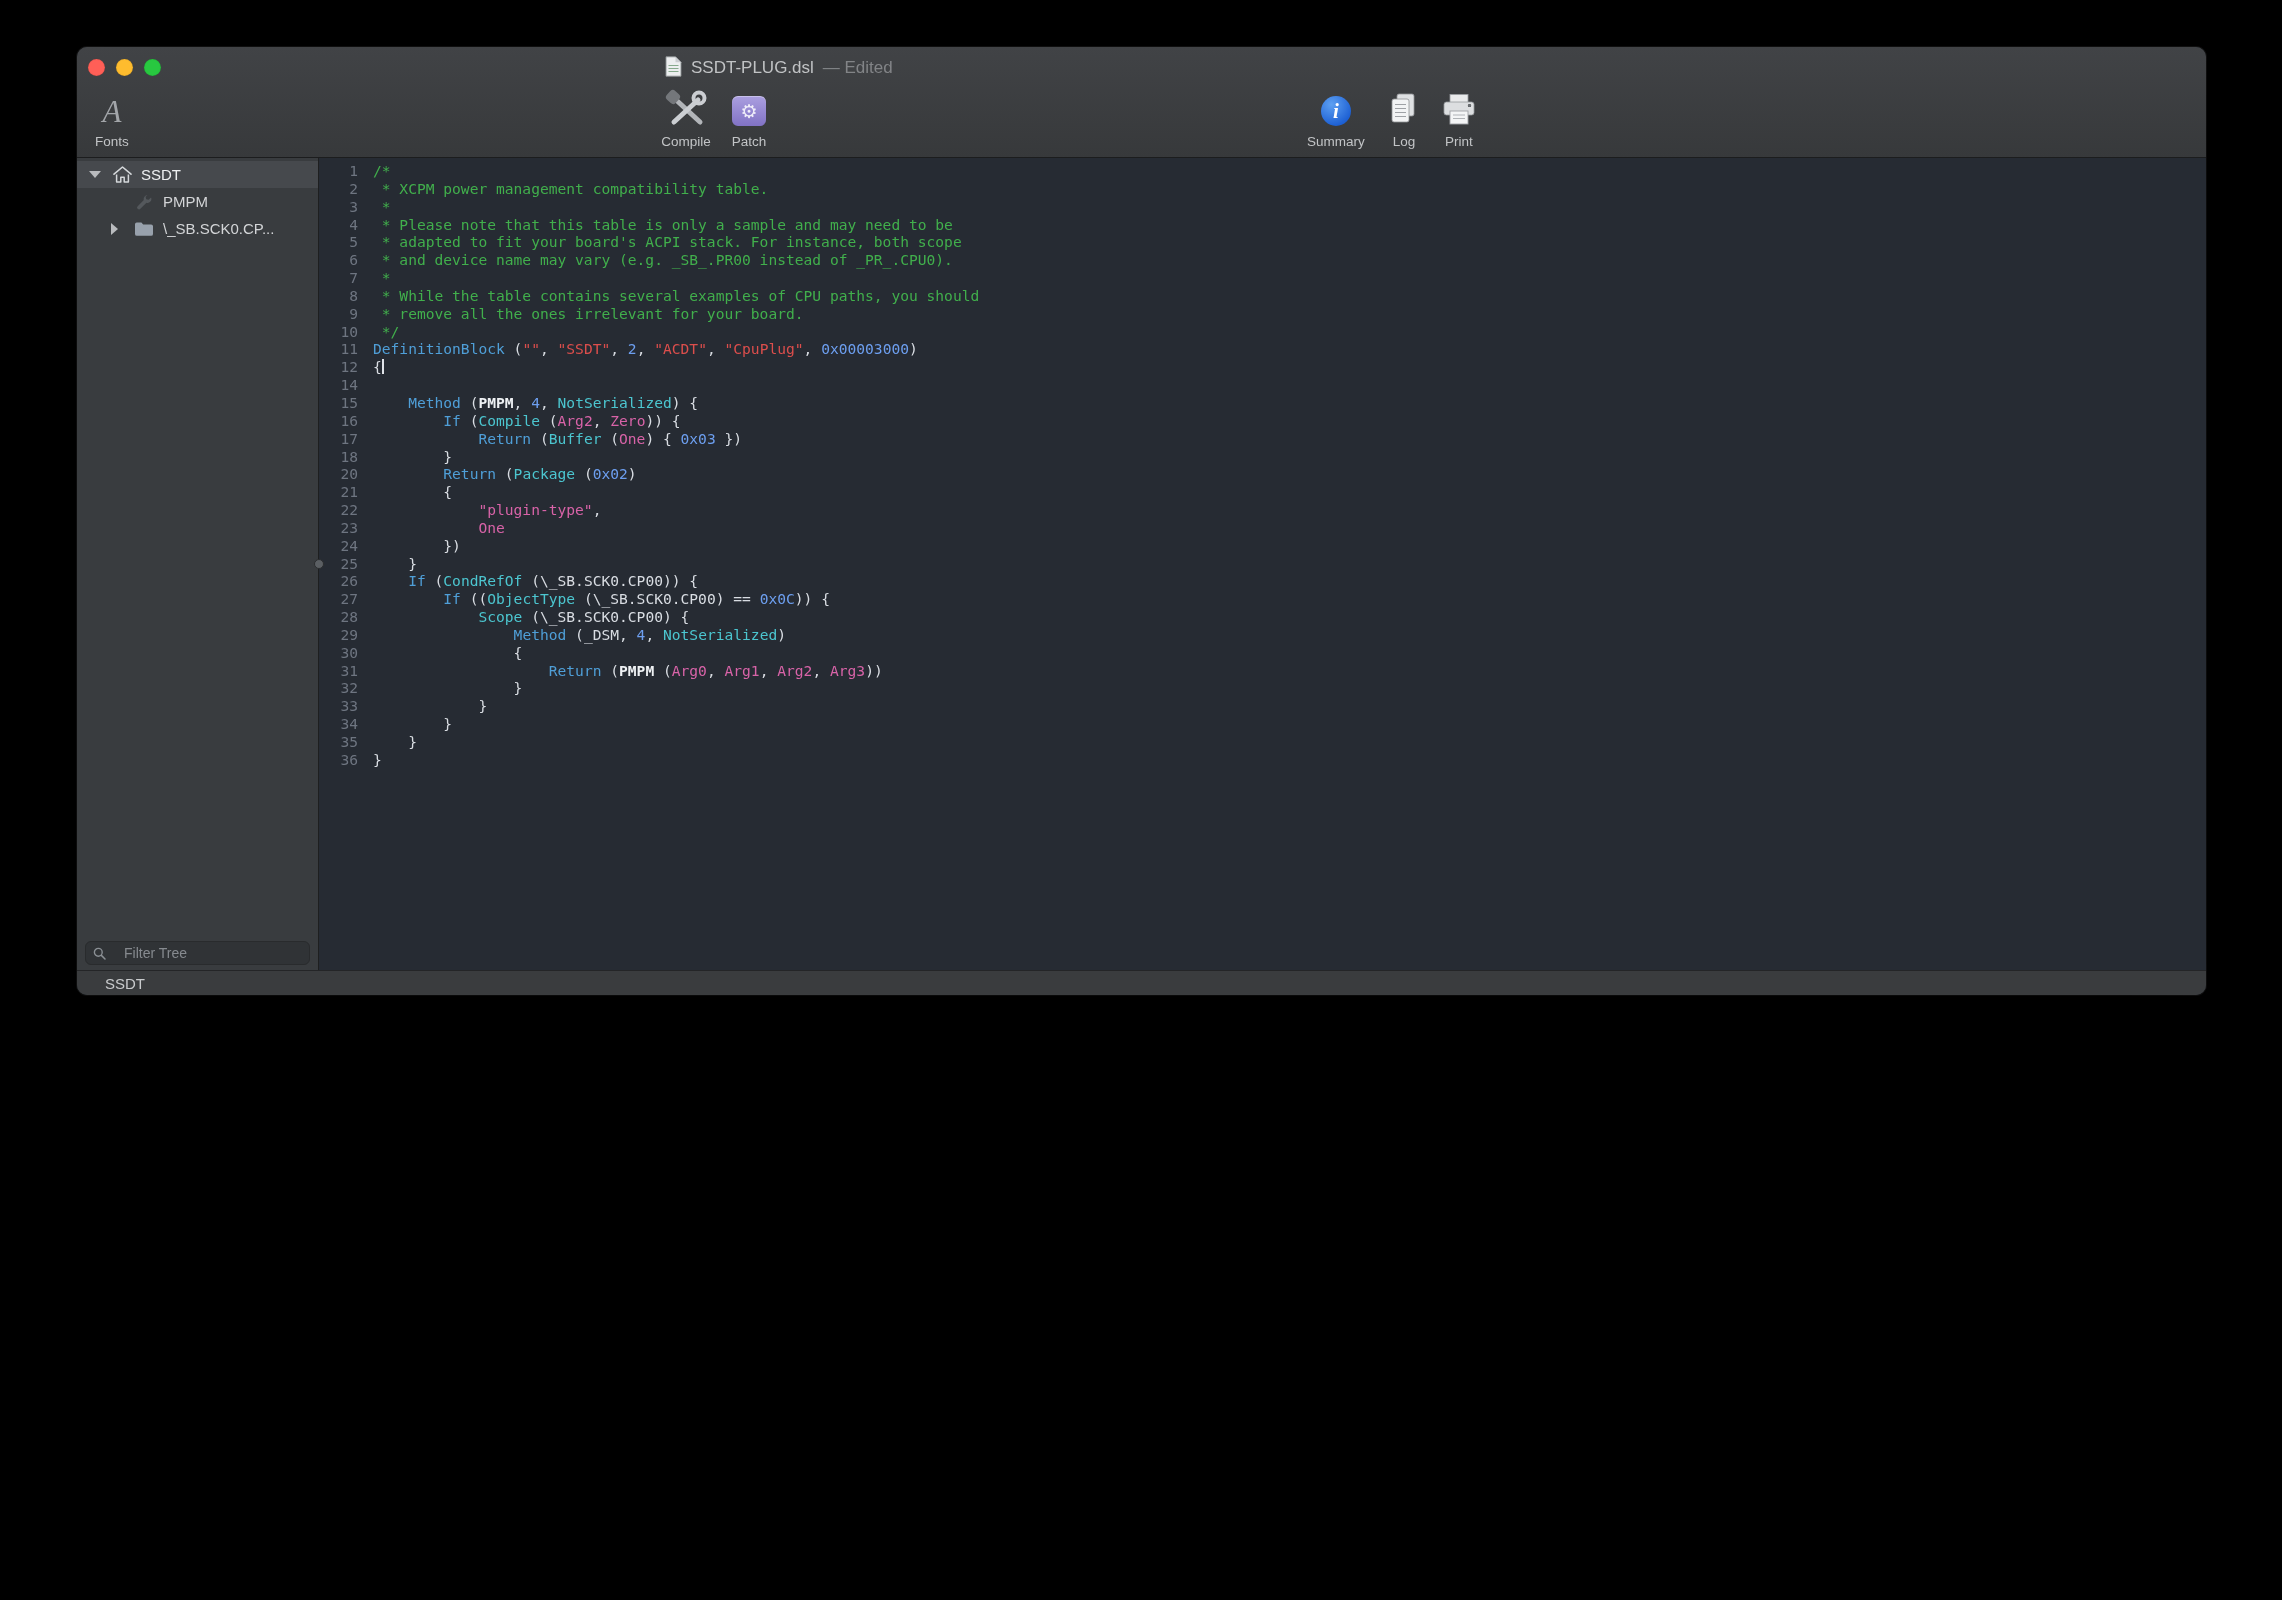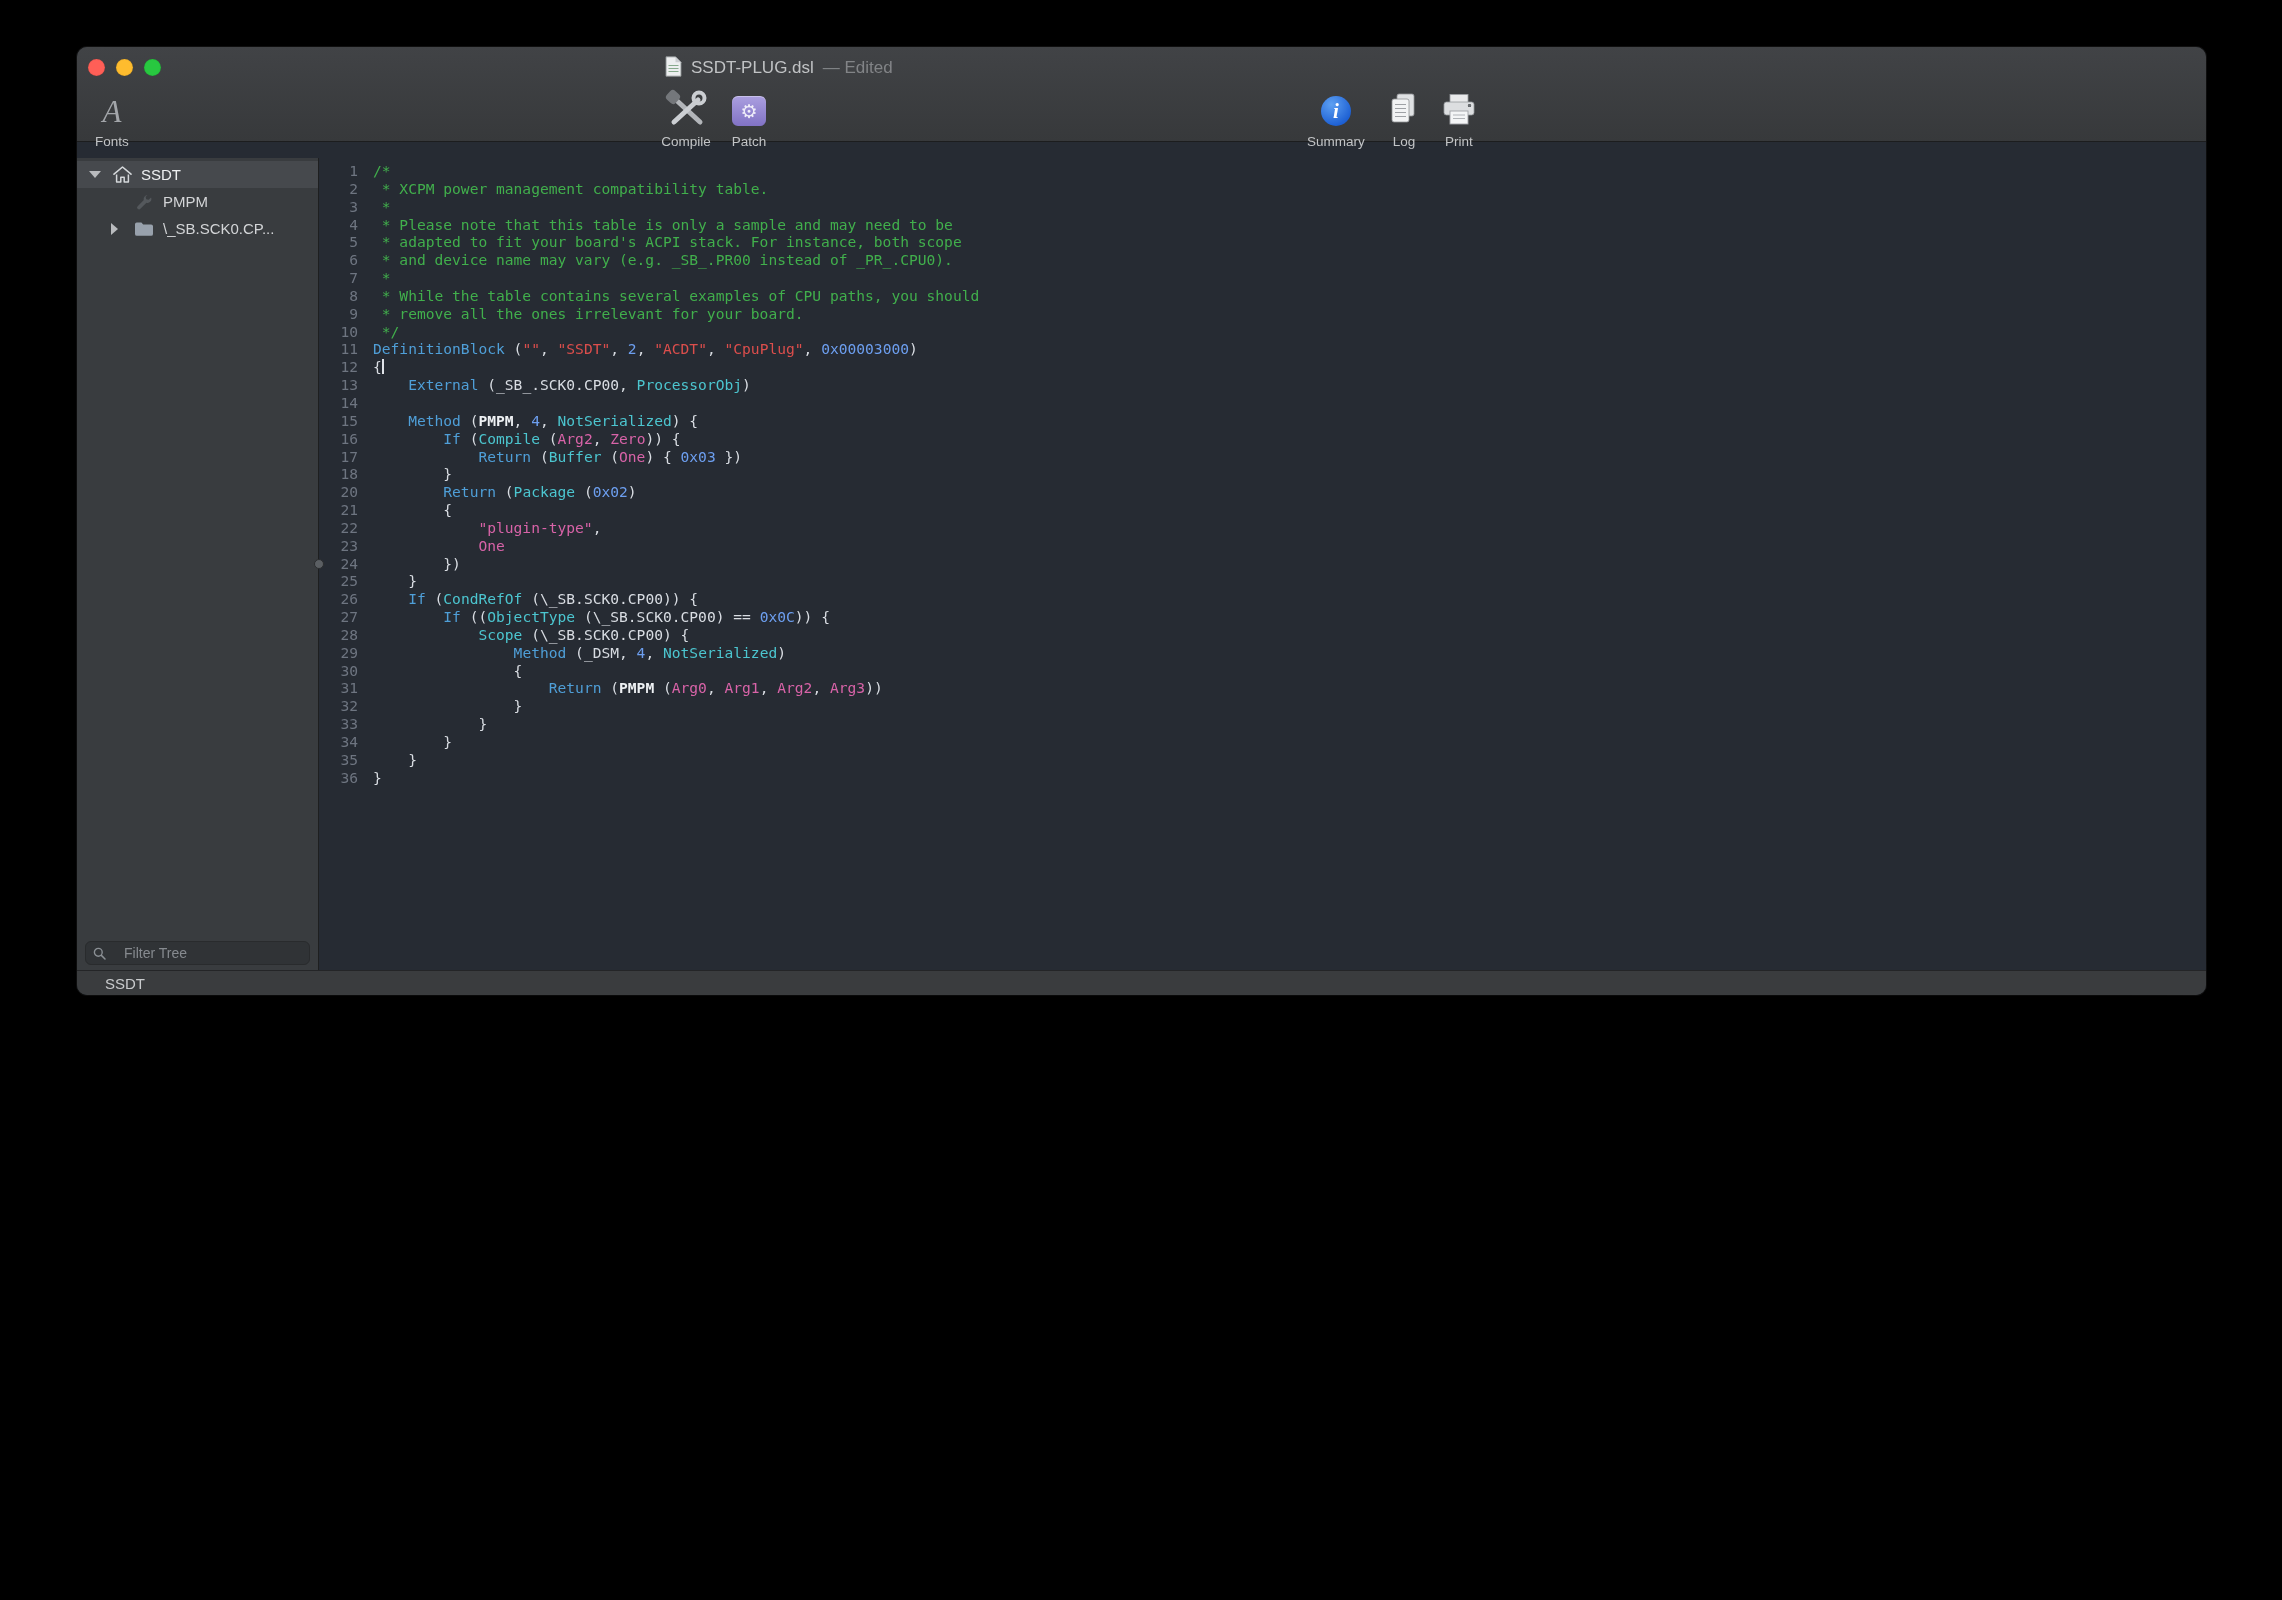--- a/index.html
+++ b/index.html
@@ -8,21 +8,21 @@
     width:2282px; height:1600px; position:relative; overflow:hidden;
     font-family:"Liberation Sans", sans-serif;
   }
   .window {
     position:absolute; left:77px; top:47px; width:2129px; height:948px;
     border-radius:10px; overflow:hidden; background:var(--editor_bg);
     box-shadow:0 24px 70px rgba(0,0,0,.6), 0 0 0 1px rgba(255,255,255,.07);
   }
   
   .chrome {
-    position:absolute; left:0; top:0; right:0; height:95px;
+    position:absolute; left:0; top:0; right:0; height:111px;
     background:linear-gradient(#414346,#37393b);
     border-bottom:1px solid #1c1d1e;
     text-align:center;
   }
   .titlebar { position:relative; height:40px; }
   .traffic { position:absolute; left:11px; top:12px; display:flex; gap:11px; }
   .dot { width:17px; height:17px; border-radius:50%; box-shadow:inset 0 0 1px rgba(0,0,0,.35); }
   .dot.red { background:var(--traffic_red); }
   .dot.yellow { background:var(--traffic_yellow); }
   .dot.green { background:var(--traffic_green); }
@@ -309,24 +309,20 @@
           </div>
           <div class="line">
             <span class="ln">11</span>
             <span class="codetext"><span class="tok-k">DefinitionBlock</span><span class="tok-p"> (</span><span class="tok-s">""</span><span class="tok-p">, </span><span class="tok-s">"SSDT"</span><span class="tok-p">, </span><span class="tok-n">2</span><span class="tok-p">, </span><span class="tok-s">"ACDT"</span><span class="tok-p">, </span><span class="tok-s">"CpuPlug"</span><span class="tok-p">, </span><span class="tok-n">0x00003000</span><span class="tok-p">)</span></span>
           </div>
           <div class="line">
             <span class="ln">12</span>
             <span class="codetext"><span class="tok-p">{</span><span class="caret"></span></span>
           </div>
           <div class="line">
-            <span class="ln">13</span>
-            <span class="codetext"><span class="tok-p">    </span><span class="tok-k">External</span><span class="tok-p"> (_SB_.SCK0.CP00, </span><span class="tok-o">ProcessorObj</span><span class="tok-p">)</span></span>
-          </div>
-          <div class="line">
             <span class="ln">14</span>
             <span class="codetext"></span>
           </div>
           <div class="line">
             <span class="ln">15</span>
             <span class="codetext"><span class="tok-p">    </span><span class="tok-k">Method</span><span class="tok-p"> (</span><span class="tok-m">PMPM</span><span class="tok-p">, </span><span class="tok-n">4</span><span class="tok-p">, </span><span class="tok-o">NotSerialized</span><span class="tok-p">) {</span></span>
           </div>
           <div class="line">
             <span class="ln">16</span>
             <span class="codetext"><span class="tok-p">        </span><span class="tok-k">If</span><span class="tok-p"> (</span><span class="tok-o">Compile</span><span class="tok-p"> (</span><span class="tok-a">Arg2</span><span class="tok-p">, </span><span class="tok-a">Zero</span><span class="tok-p">)) {</span></span>

